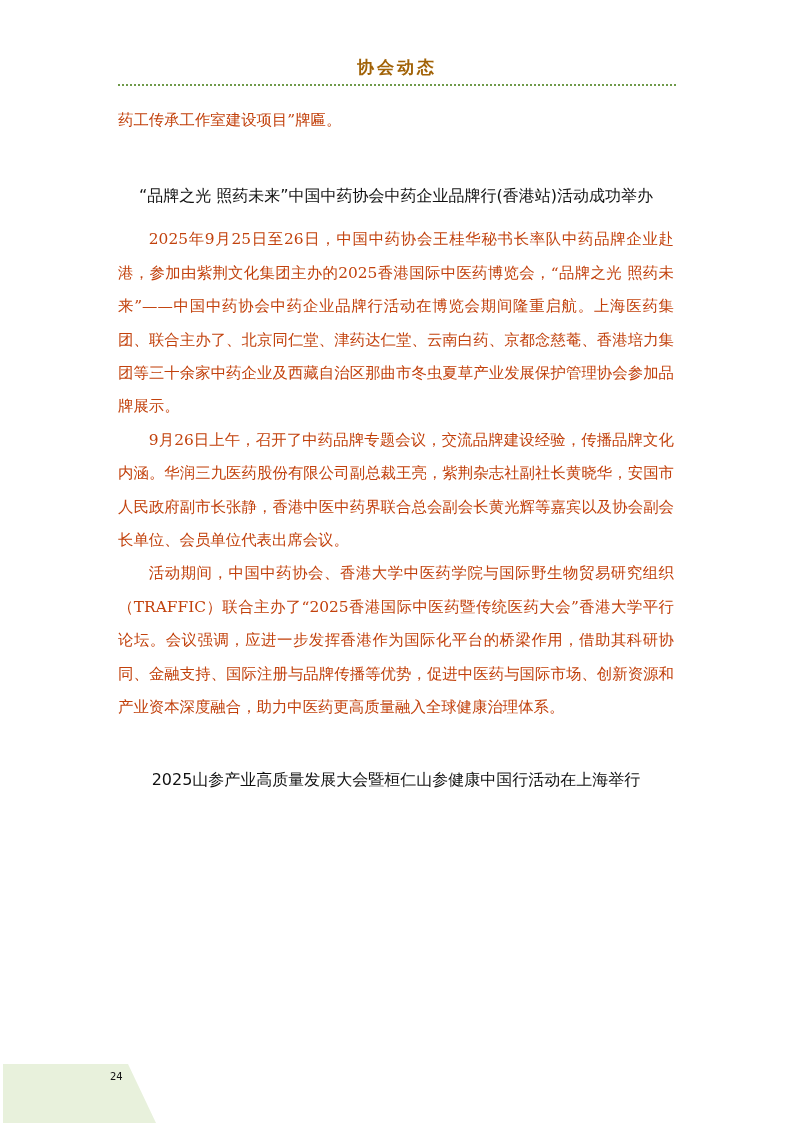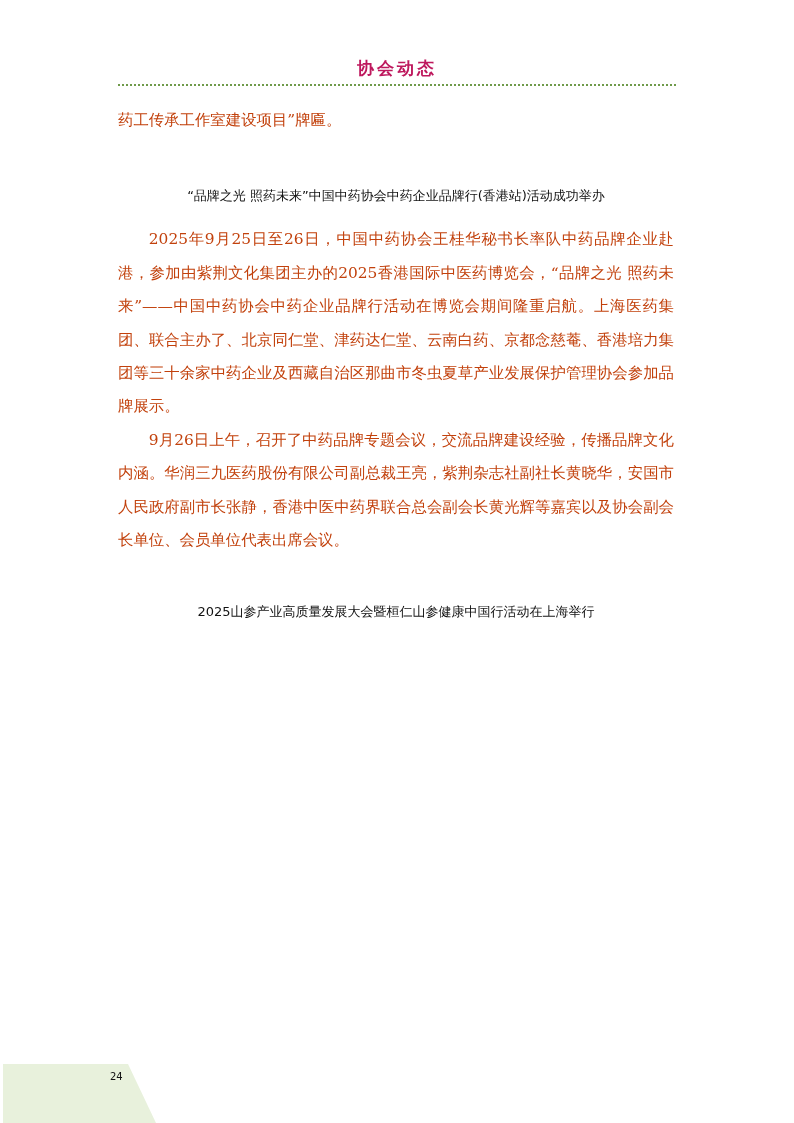--- a/index.html
+++ b/index.html
@@ -14,25 +14,25 @@
       overflow: hidden;
       font-family: "DejaVu Serif", "Liberation Serif", serif;
       color: #1a1a1a;
     }
     .running-header {
       position: absolute;
       left: 118px;
       top: 58px;
       width: 558px;
       text-align: center;
-      font-family: Liberation Sans, sans-serif;
+      font-family: Liberation Mono, monospace;
       font-weight: bold;
       font-size: 17px;
       letter-spacing: 3px;
-      color: #be185d;
+      color: #a16207;
       line-height: 22px;
     }
     .header-rule {
       position: absolute;
       left: 118px;
       top: 84px;
       width: 558px;
       height: 0;
       border-top: 2px dotted #6f9a4a;
     }
@@ -49,21 +49,21 @@
       text-align: justify;
       text-justify: inter-ideograph;
       color: #c2410c;
     }
     .para.indent {
       text-indent: 2em;
     }
     .heading {
       margin: 13px;
       font-family: "DejaVu Sans", "Liberation Sans", sans-serif;
-      font-size: 13px;
+      font-size: 16px;
       line-height: 34px;
       text-align: center;
       color: #111111;
       font-weight: normal;
     }
     .h1 {
       margin-top: 42px;
       margin-bottom: 10px;
     }
     .h2 {
@@ -94,18 +94,19 @@
 
 <div class="running-header">协会动态</div>
 <div class="header-rule"></div>
 
 <div class="content">
   <p class="para">药工传承工作室建设项目”牌匾。</p>
 
   <h2 class="heading h1">“品牌之光 照药未来”中国中药协会中药企业品牌行(香港站)活动成功举办</h2>
   <p class="para indent">2025年9月25日至26日，中国中药协会王桂华秘书长率队中药品牌企业赴港，参加由紫荆文化集团主办的2025香港国际中医药博览会，“品牌之光 照药未来”——中国中药协会中药企业品牌行活动在博览会期间隆重启航。上海医药集团、联合主办了、北京同仁堂、津药达仁堂、云南白药、京都念慈菴、香港培力集团等三十余家中药企业及西藏自治区那曲市冬虫夏草产业发展保护管理协会参加品牌展示。</p>
   <p class="para indent">9月26日上午，召开了中药品牌专题会议，交流品牌建设经验，传播品牌文化内涵。华润三九医药股份有限公司副总裁王亮，紫荆杂志社副社长黄晓华，安国市人民政府副市长张静，香港中医中药界联合总会副会长黄光辉等嘉宾以及协会副会长单位、会员单位代表出席会议。</p>
+  <p class="para indent">活动期间，中国中药协会、香港大学中医药学院与国际野生物贸易研究组织（TRAFFIC）联合主办了“2025香港国际中医药暨传统医药大会”香港大学平行论坛。会议强调，应进一步发挥香港作为国际化平台的桥梁作用，借助其科研协同、金融支持、国际注册与品牌传播等优势，促进中医药与国际市场、创新资源和产业资本深度融合，助力中医药更高质量融入全球健康治理体系。</p>
 
   <h2 class="heading h2">2025山参产业高质量发展大会暨桓仁山参健康中国行活动在上海举行</h2>
 </div>
 
 <div class="page-tab"></div>
 <div class="page-number">24</div>
 
 </body></html>

